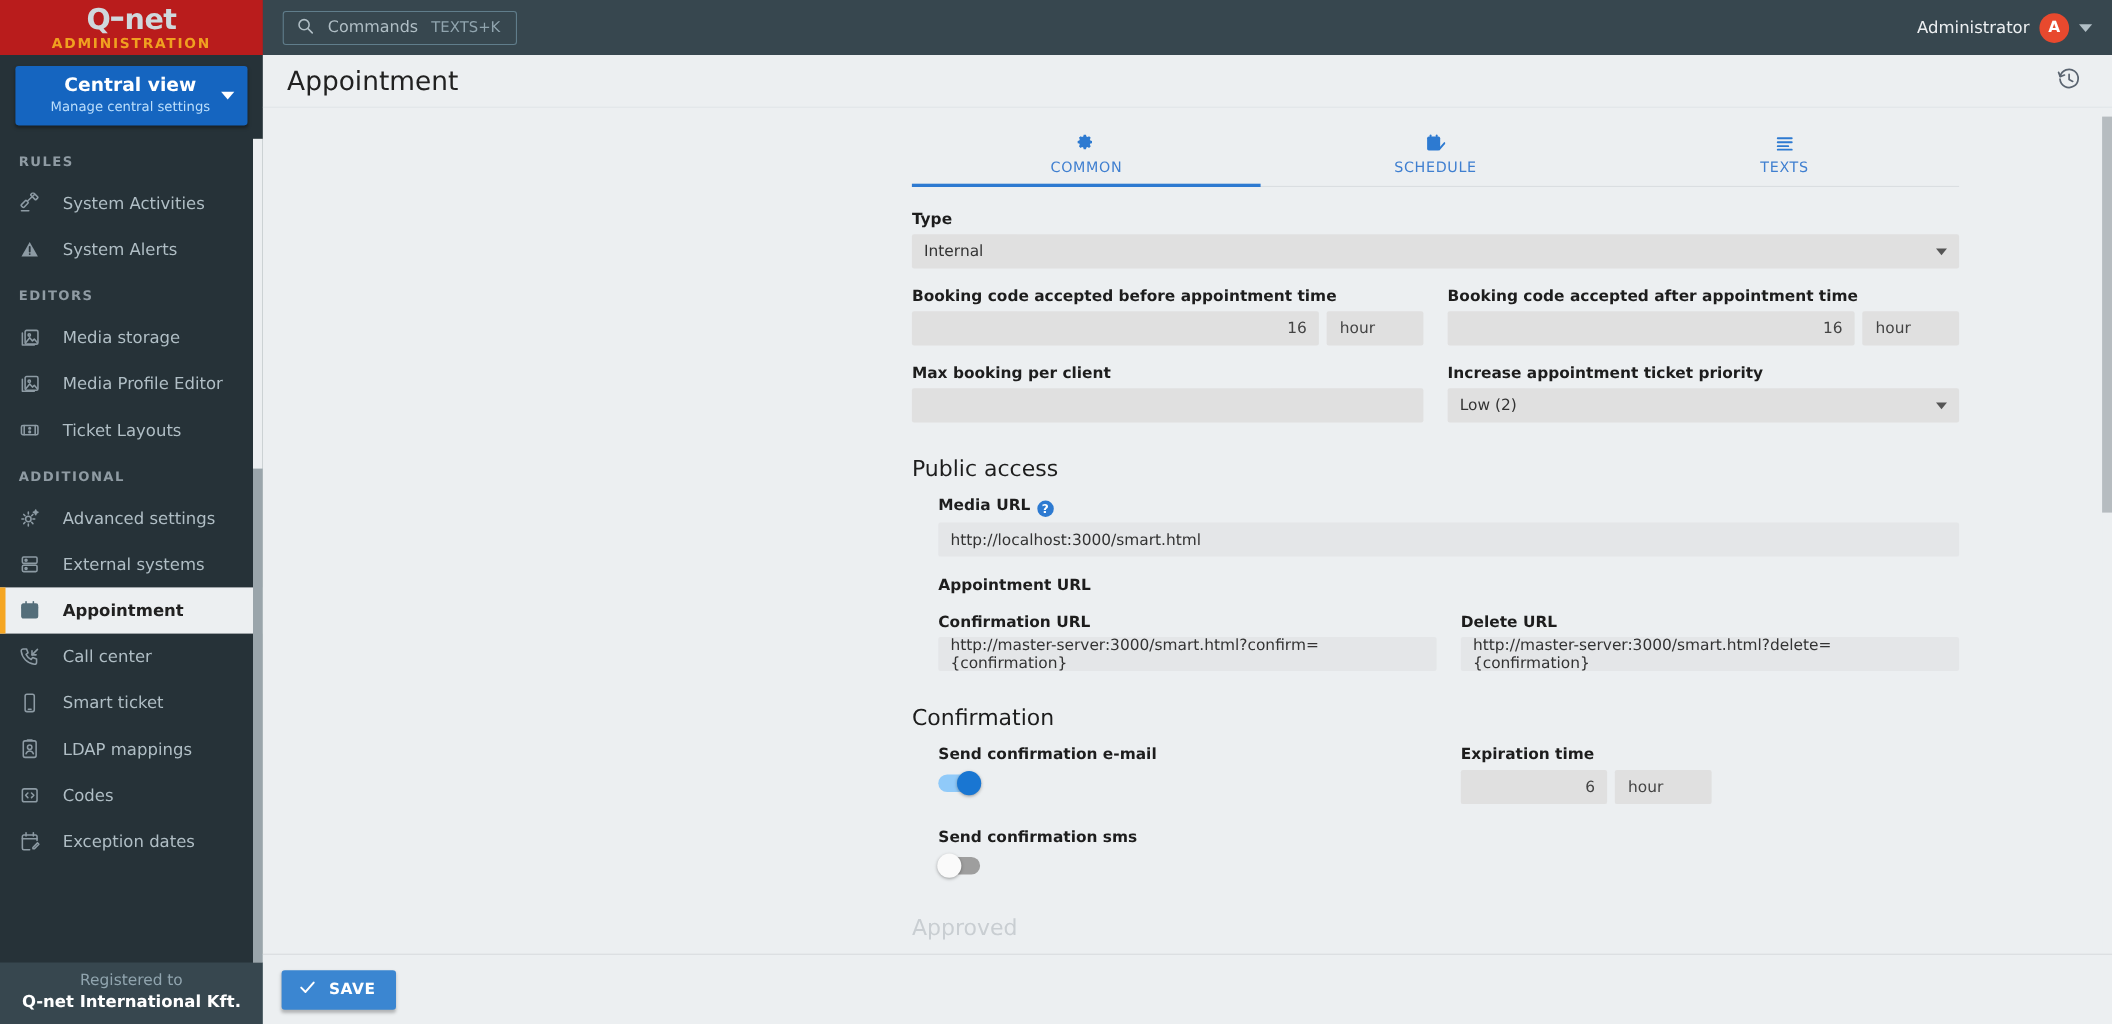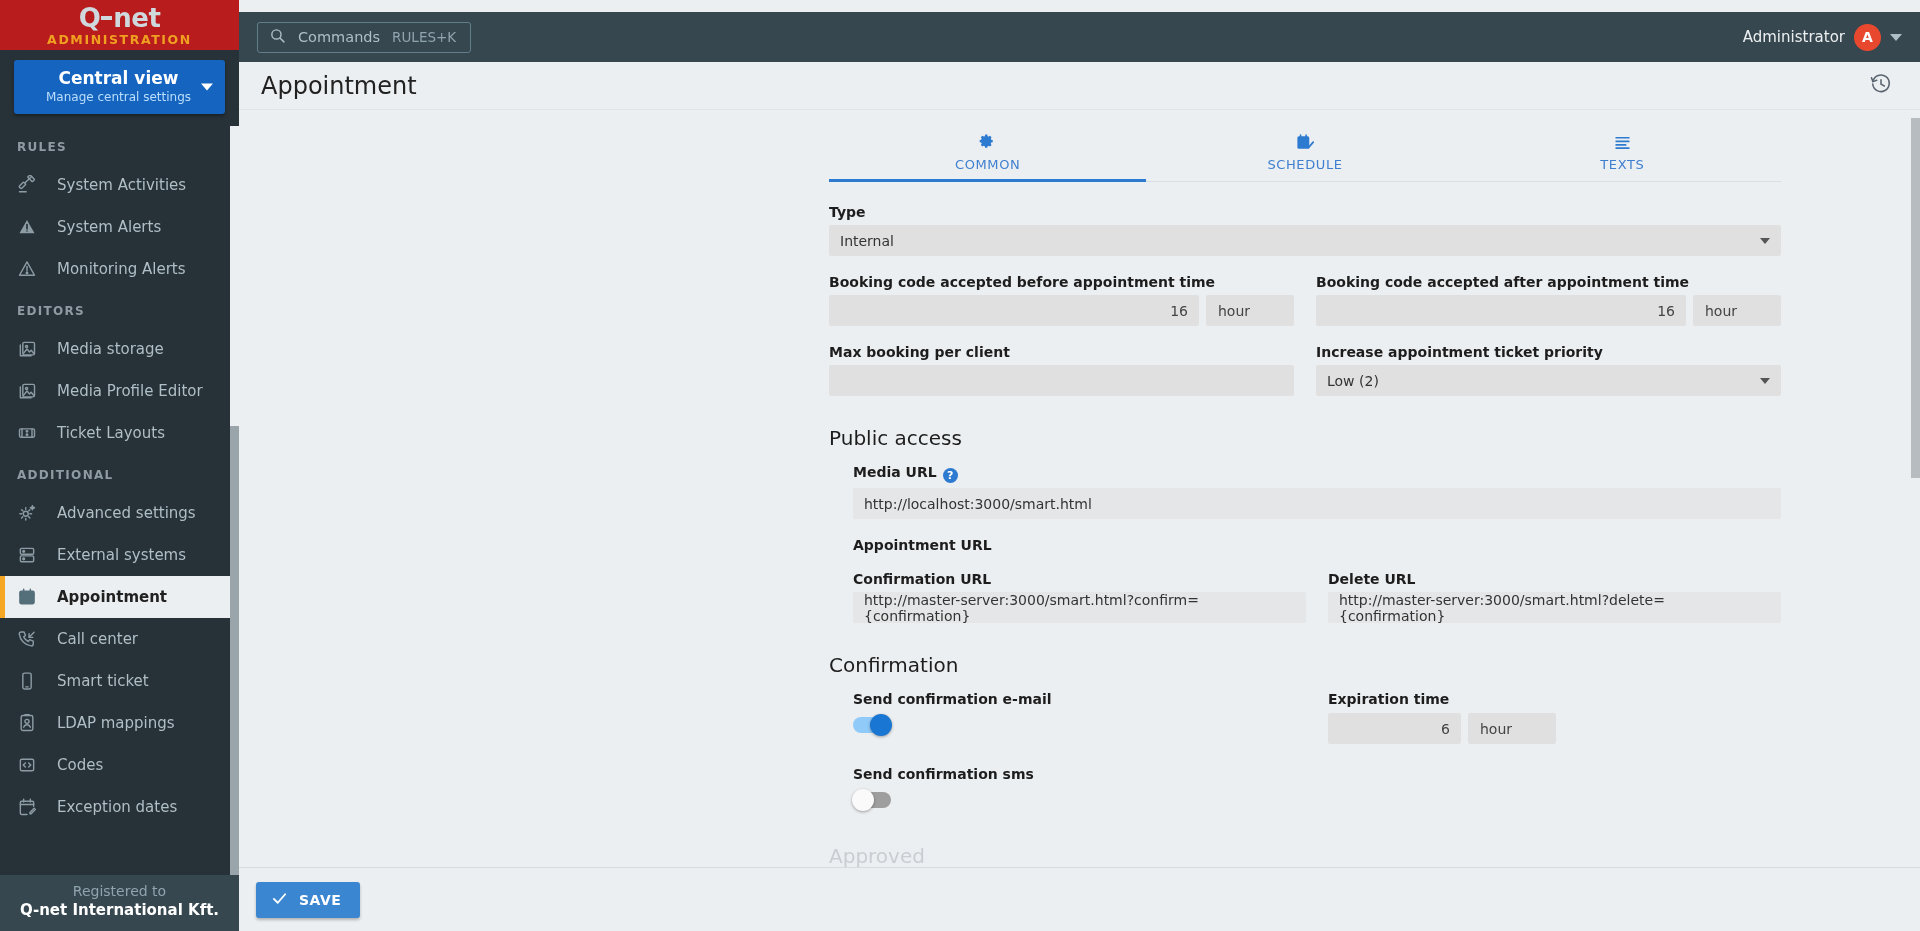--- a/index.html
+++ b/index.html
@@ -81,21 +81,21 @@
     position:absolute; left:0; width:9px; background:#9aa5ab; border-radius:0;
     top: 300px; height: 520px;
   }
   .registered {
     flex: none; background: #37474f; padding: 8px 6px 12px 6px; text-align: center;
   }
   .registered .reg-top { color:#90a4ae; font-size:14px; }
   .registered .reg-name { color:#ffffff; font-size:15px; font-weight:bold; margin-top:2px; }
 
   
-  .main { flex: 1 1 auto; display:flex; flex-direction:column; min-width:0; position:relative;margin-top:12px; }
+  .main { flex: 1 1 auto; display:flex; flex-direction:column; min-width:0; position:relative; }
   .topbar {
     height: 50px; background:#37474f; flex:none;
     display:flex; align-items:center; padding: 0 18px 0 10px;
   }
   .cmd-box {
     display:flex; align-items:center; gap:12px;
     border:1px solid #607d8b; border-radius:3px;
     height: 31px; padding: 0 14px 0 11px; margin-left:8px;
     cursor: pointer; min-width: 198px;
   }
@@ -266,30 +266,20 @@
           <div class="nav-item">
             <span class="ico" style="color: rgb(141, 155, 164);">
               <svg width="20" height="20" viewBox="0 0 24 24" fill="none" stroke="currentColor" stroke-width="1.7" stroke-linecap="round" stroke-linejoin="round">
                 <path d="M12 3.5 21 19.5H3z" fill="currentColor" stroke="none"></path>
                 <line x1="12" y1="9" x2="12" y2="14" stroke="#263238" stroke-width="2"></line>
                 <circle cx="12" cy="16.8" r="1" fill="#263238" stroke="none"></circle>
               </svg>
             </span>
             <span class="lbl">System Alerts</span>
           </div>
-          <div class="nav-item">
-            <span class="ico" style="color: rgb(141, 155, 164);">
-              <svg width="20" height="20" viewBox="0 0 24 24" fill="none" stroke="currentColor" stroke-width="1.7" stroke-linecap="round" stroke-linejoin="round">
-                <path d="M12 3.5 21 19.5H3z"></path>
-                <line x1="12" y1="9" x2="12" y2="14"></line>
-                <circle cx="12" cy="16.8" r=".9" fill="currentColor"></circle>
-              </svg>
-            </span>
-            <span class="lbl">Monitoring Alerts</span>
-          </div>
           <div class="nav-section">EDITORS</div>
           <div class="nav-item">
             <span class="ico" style="color: rgb(141, 155, 164);">
               <svg width="20" height="20" viewBox="0 0 24 24" fill="none" stroke="currentColor" stroke-width="1.7" stroke-linecap="round" stroke-linejoin="round">
                 <rect x="7" y="4" width="14" height="15" rx="1.6"></rect>
                 <path d="M4 7v13h13"></path>
                 <circle cx="11.5" cy="9" r="1.3"></circle>
                 <path d="M8 17l4-5 3 3.5 2-2 3 3.5"></path>
               </svg>
             </span>
@@ -420,21 +410,21 @@
 
     <div class="topbar">
       <div class="cmd-box">
         <span>
           <svg width="17" height="17" viewBox="0 0 24 24" fill="none" stroke="#b0bec5" stroke-width="2">
             <circle cx="10.5" cy="10.5" r="6.5"></circle>
               <line x1="15.5" y1="15.5" x2="21" y2="21" stroke-linecap="round"></line>
           </svg>
         </span>
         <span class="cmd-label">Commands</span>
-        <span class="cmd-key">RULES+K</span>
+        <span class="cmd-key">TEXTS+K</span>
       </div>
       <div class="topbar-spacer"></div>
       <div class="user-area">
         <span class="user-name">Administrator</span>
         <span class="avatar">A</span>
         <span class="caret-down"></span>
       </div>
     </div>
 
     <div class="page-head">

